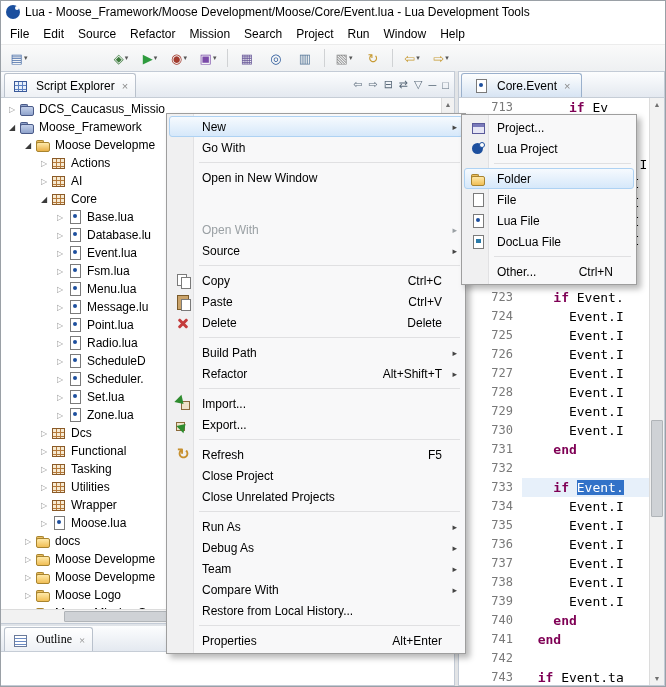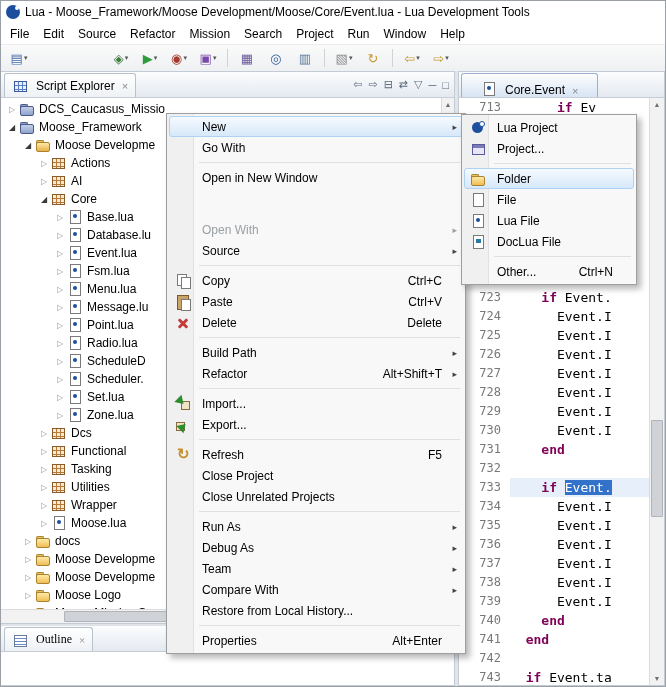--- a/index.html
+++ b/index.html
@@ -42,26 +42,26 @@
   .sb-track{flex:1;position:relative;}
   .sb-thumb{position:absolute;left:1px;right:1px;background:#cfd2d6;border:1px solid #b0b4b8;border-radius:1px;}
   .tthumb{top:2px;height:68%;}
   .ethumb{top:55%;height:17%;}
   .hsb{height:13px;flex:none;background:#f2f2f2;border-top:1px solid #dcdcdc;position:relative;}
   .hthumb{position:absolute;top:1px;bottom:1px;left:14%;width:46%;background:#cfd2d6;border:1px solid #b0b4b8;border-radius:1px;}
   .outline-body{flex:1;background:#fff;}
   
   #right{flex:1;display:flex;flex-direction:column;border:1px solid #c3cbd6;box-sizing:border-box;min-width:0;}
   .editor-tabs{height:25px;flex:none;background:linear-gradient(#fcfdfe,#e4e9f0);border-bottom:1px solid #c6cdd6;display:flex;align-items:flex-end;}
-  .etab{height:23px;display:flex;align-items:flex-end;gap:4px;padding:0 19px;margin-left:2px;
+  .etab{height:23px;display:flex;align-items:center;gap:4px;padding:0 11px;margin-left:2px;
     background:linear-gradient(#fdfefe,#d7e4f3);border:1px solid #9ab0cc;border-bottom:none;border-radius:3px 3px 0 0;white-space:nowrap;}
   .editor-body{flex:1;position:relative;background:#fff;overflow:hidden;display:flex;min-height:0;}
   #code{flex:1;font-family:"DejaVu Sans Mono",monospace;font-size:13px;line-height:19px;white-space:pre;overflow:hidden;min-width:0;}
   .cline{display:flex;height:19px;}
-  .lnum{width:42px;flex:none;text-align:right;padding-right:9px;color:#787878;font-size:12px;}
+  .lnum{width:42px;flex:none;text-align:right;padding-right:9px;color:#787878;font-size:12px;margin-left:12px;}
   .ctext{flex:1;}
   .cline.cur .ctext{background:#e7f0fa;}
   .tk-kw{color:#7f0055;font-weight:bold;}
   .tk-sel{background:#3272c8;color:#fff;}
   .esb{position:relative;flex:none;width:14px;border-left:1px solid #dcdcdc;background:#f2f2f2;display:flex;flex-direction:column;}
   
   .menu{position:absolute;background:#f8f8f9;border:1px solid #9e9e9e;box-shadow:4px 4px 6px rgba(0,0,0,.28);padding:2px;z-index:20;
     background-image:linear-gradient(90deg,#f0f0f1 0px,#f0f0f1 26px,#e1e1e3 26px,#e1e1e3 27px,#f8f8f9 27px);}
   #ctxmenu{left:165px;top:112px;width:294px;}
   #submenu{left:460px;top:113px;width:170px;z-index:21;}
@@ -478,26 +478,26 @@
         <span class="mlabel">Restore from Local History...</span>
       </div>
       <div class="msep"></div>
       <div class="mi">
         <span class="mlabel">Properties</span>
         <span class="mshort">Alt+Enter</span>
       </div>
     </div>
   <div id="submenu" class="menu">
       <div class="mi">
+        <span class="mic ic-project-wiz"></span>
+        <span class="mlabel">Project...</span>
+      </div>
+      <div class="mi">
         <span class="mic ic-lua-project"></span>
         <span class="mlabel">Lua Project</span>
-      </div>
-      <div class="mi">
-        <span class="mic ic-project-wiz"></span>
-        <span class="mlabel">Project...</span>
       </div>
       <div class="msep"></div>
       <div class="mi sel">
         <span class="mic ic-folder"></span>
         <span class="mlabel">Folder</span>
       </div>
       <div class="mi">
         <span class="mic ic-file"></span>
         <span class="mlabel">File</span>
       </div>

